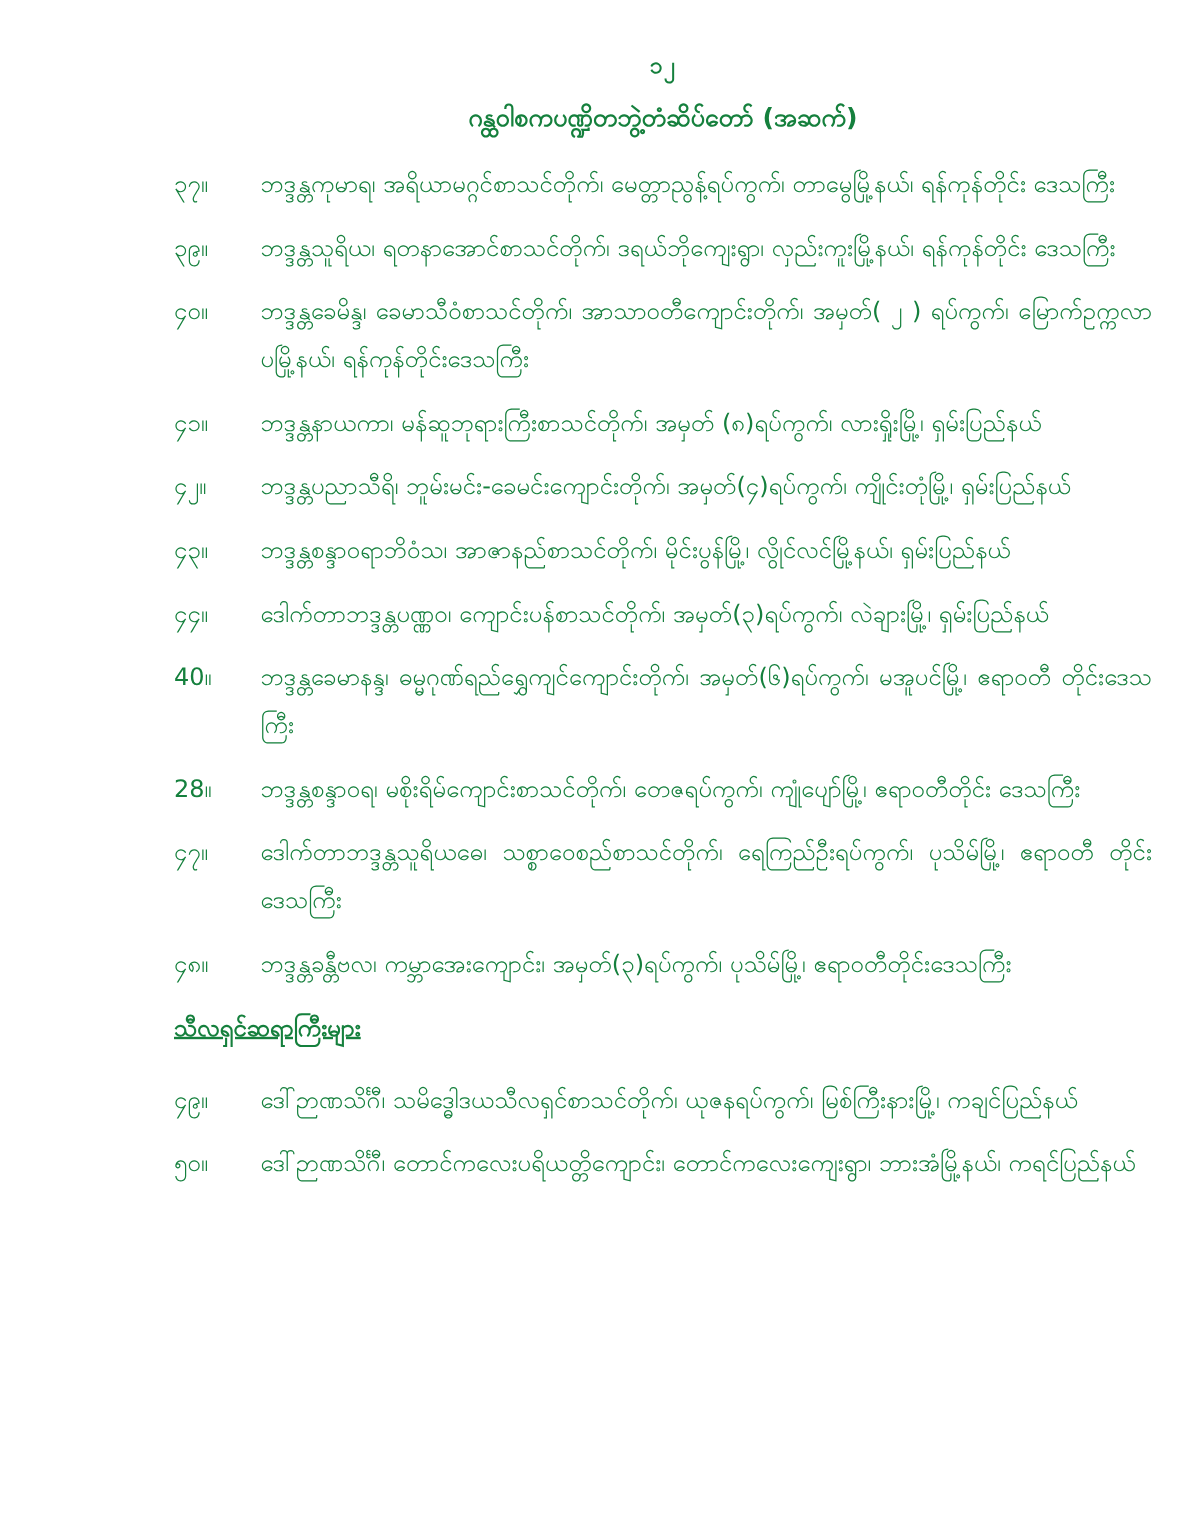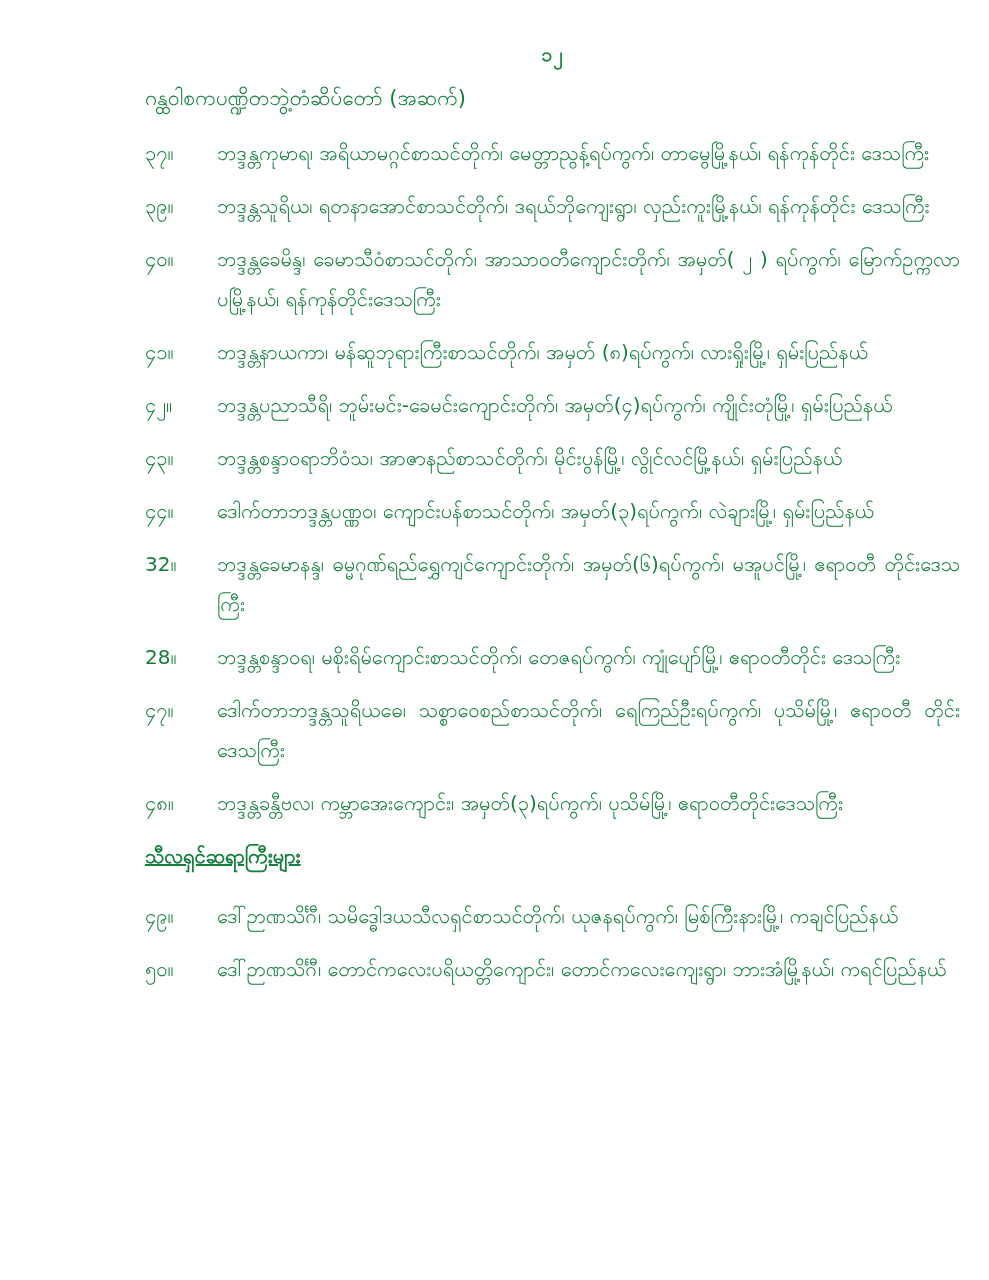--- a/index.html
+++ b/index.html
@@ -22,23 +22,23 @@
     width: 815px;
   }
   .page-number {
     text-align: center;
     font-size: 19px;
     font-weight: bold;
     letter-spacing: 1px;
     margin-bottom: 14px;
   }
   .doc-title {
-    text-align: left;
+    text-align: center;
     font-size: 21px;
-    font-weight: normal;
+    font-weight: bold;
     margin-bottom: 18px;
   }
   .entry {
     display: flex;
     align-items: flex-start;
     margin-bottom: 13px;
   }
   .entry-num {
     flex: 0 0 72px;
     font-size: 20px;
@@ -90,21 +90,21 @@
         </div>
         <div class="entry">
           <div class="entry-num">၄၃။</div>
           <div class="entry-text">ဘဒ္ဒန္တစန္ဒာဝရာဘိဝံသ၊ အာဇာနည်စာသင်တိုက်၊ မိုင်းပွန်မြို့၊ လွိုင်လင်မြို့နယ်၊ ရှမ်းပြည်နယ်</div>
         </div>
         <div class="entry">
           <div class="entry-num">၄၄။</div>
           <div class="entry-text">ဒေါက်တာဘဒ္ဒန္တပဏ္ဏဝ၊ ကျောင်းပန်စာသင်တိုက်၊ အမှတ်(၃)ရပ်ကွက်၊ လဲချားမြို့၊ ရှမ်းပြည်နယ်</div>
         </div>
         <div class="entry">
-          <div class="entry-num">32။</div>
+          <div class="entry-num">40။</div>
           <div class="entry-text">ဘဒ္ဒန္တခေမာနန္ဒ၊ ဓမ္မဂုဏ်ရည်ရွှေကျင်ကျောင်းတိုက်၊ အမှတ်(၆)ရပ်ကွက်၊ မအူပင်မြို့၊ ဧရာဝတီ တိုင်းဒေသကြီး</div>
         </div>
         <div class="entry">
           <div class="entry-num">28။</div>
           <div class="entry-text">ဘဒ္ဒန္တစန္ဒာဝရ၊ မစိုးရိမ်ကျောင်းစာသင်တိုက်၊ တေဇရပ်ကွက်၊ ကျုံပျော်မြို့၊ ဧရာဝတီတိုင်း ဒေသကြီး</div>
         </div>
         <div class="entry">
           <div class="entry-num">၄၇။</div>
           <div class="entry-text">ဒေါက်တာဘဒ္ဒန္တသူရိယဓေ၊ သစ္စာဝေစည်စာသင်တိုက်၊ ရေကြည်ဦးရပ်ကွက်၊ ပုသိမ်မြို့၊ ဧရာဝတီ တိုင်းဒေသကြီး</div>
         </div>

